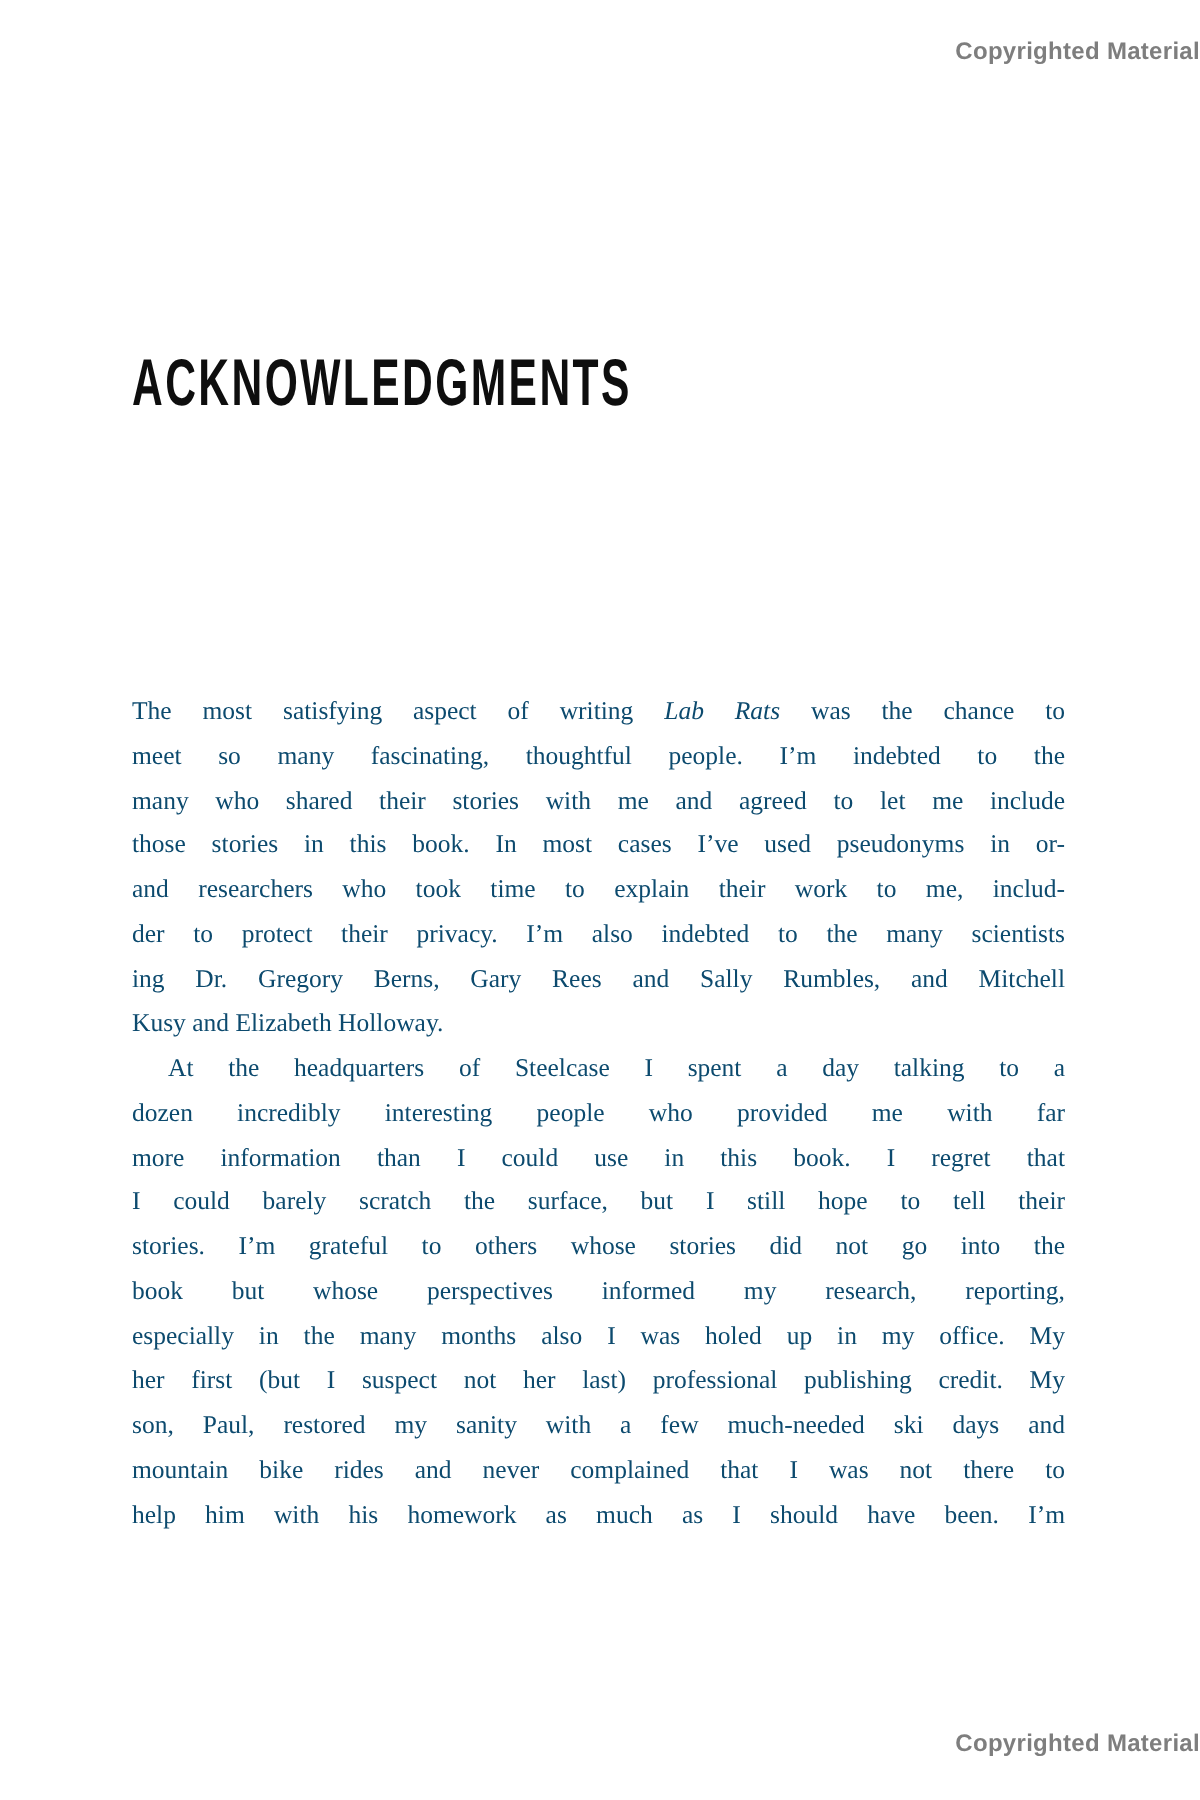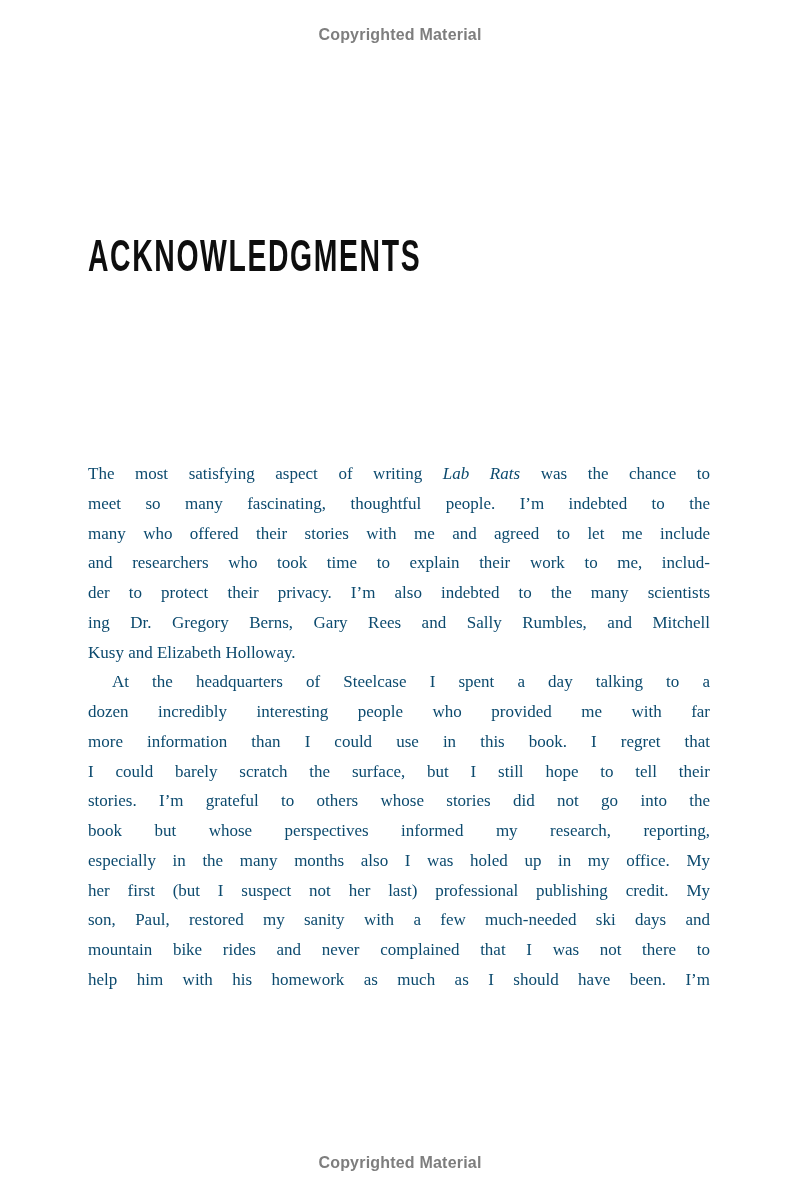--- a/index.html
+++ b/index.html
@@ -6,21 +6,21 @@
   body {
     width: 800px; height: 1200px;
     background: #ffffff;
     position: relative;
     overflow: hidden;
     font-family: "Liberation Serif", serif;
   }
   .notice {
     position: absolute;
     left: 0; width: 800px;
-    text-align: center;
+    text-align: right;
     font-family: "Liberation Sans", sans-serif;
     font-size: 16px;
     line-height: 20px;
     font-weight: bold;
     letter-spacing: 0.2px;
     color: #7e7e7e;
   }
   .notice.top { top: 25px; }
   .notice.bottom { top: 1153px; }
   .page-title {
@@ -59,21 +59,22 @@
 
 <div class="notice top">Copyrighted Material</div>
 
 <div class="page-title">ACKNOWLEDGMENTS</div>
 
 <div class="page-body">
 
   <div class="para">
     <div class="line"><span>The most satisfying aspect of writing </span><i>Lab Rats</i><span> was the chance to</span></div>
     <div class="line">meet so many fascinating, thoughtful people. I’m indebted to the</div>
-    <div class="line">many who offered their stories with me and agreed to let me include</div>
+    <div class="line">many who shared their stories with me and agreed to let me include</div>
+    <div class="line">those stories in this book. In most cases I’ve used pseudonyms in or-</div>
     <div class="line">and researchers who took time to explain their work to me, includ-</div>
     <div class="line">der to protect their privacy. I’m also indebted to the many scientists</div>
     <div class="line">ing Dr. Gregory Berns, Gary Rees and Sally Rumbles, and Mitchell</div>
     <div class="line endpara">Kusy and Elizabeth Holloway.</div>
   </div>
 
   <div class="para">
     <div class="line indent">At the headquarters of Steelcase I spent a day talking to a</div>
     <div class="line">dozen incredibly interesting people who provided me with far</div>
     <div class="line">more information than I could use in this book. I regret that</div>

